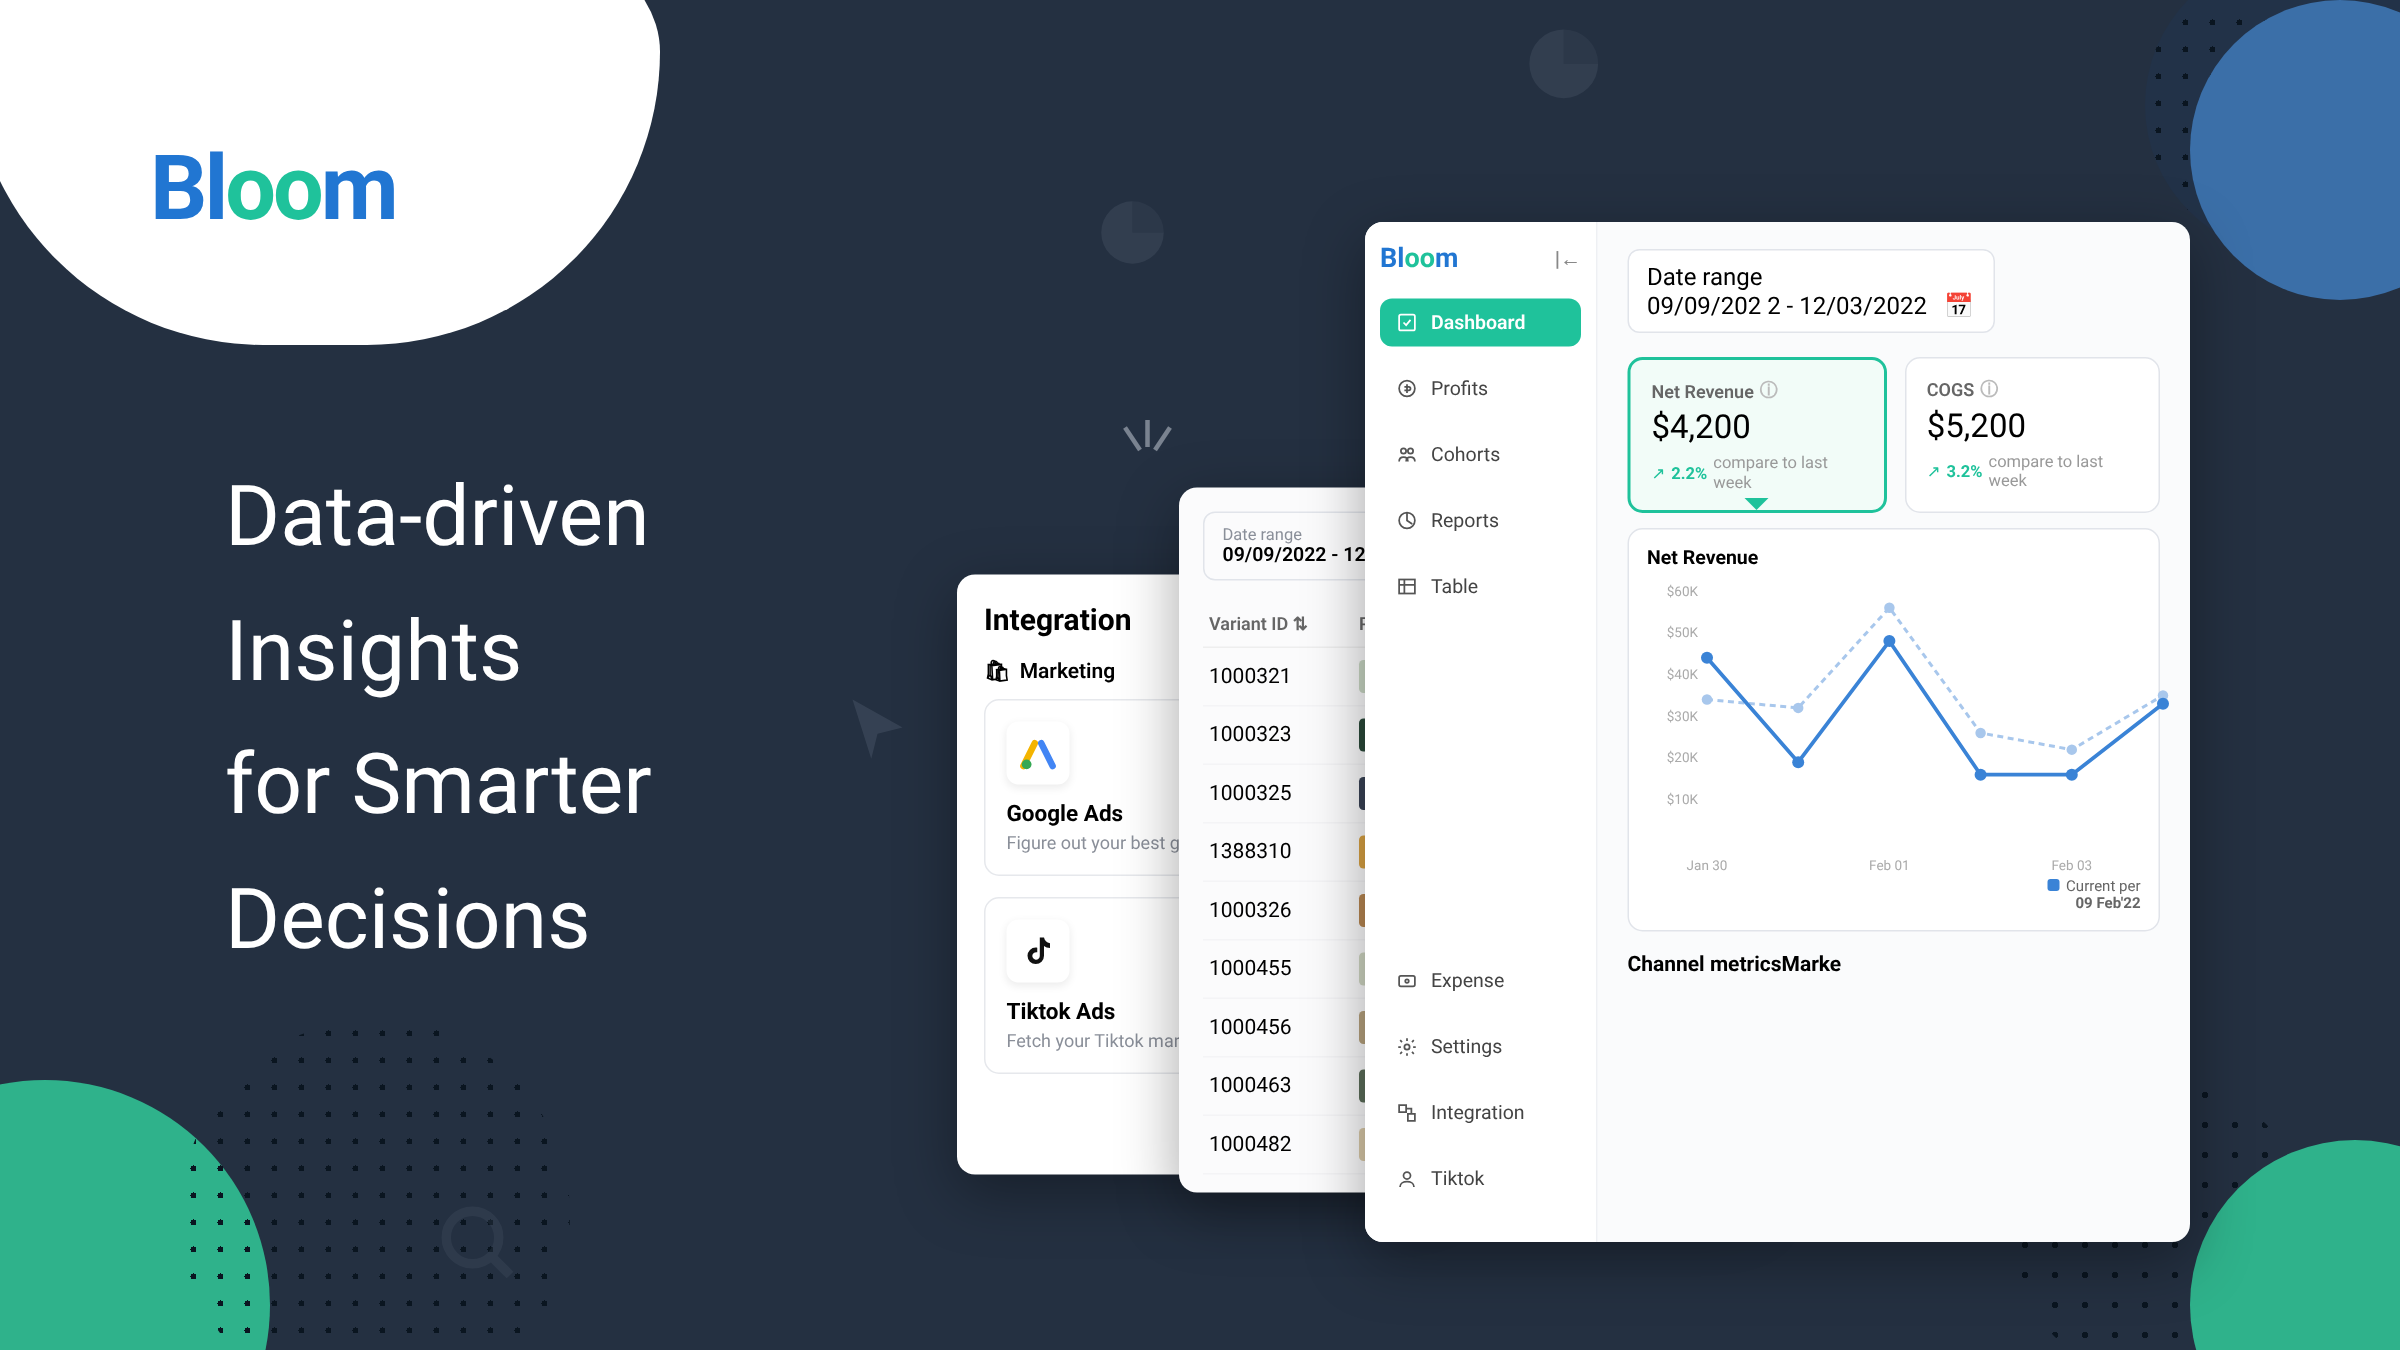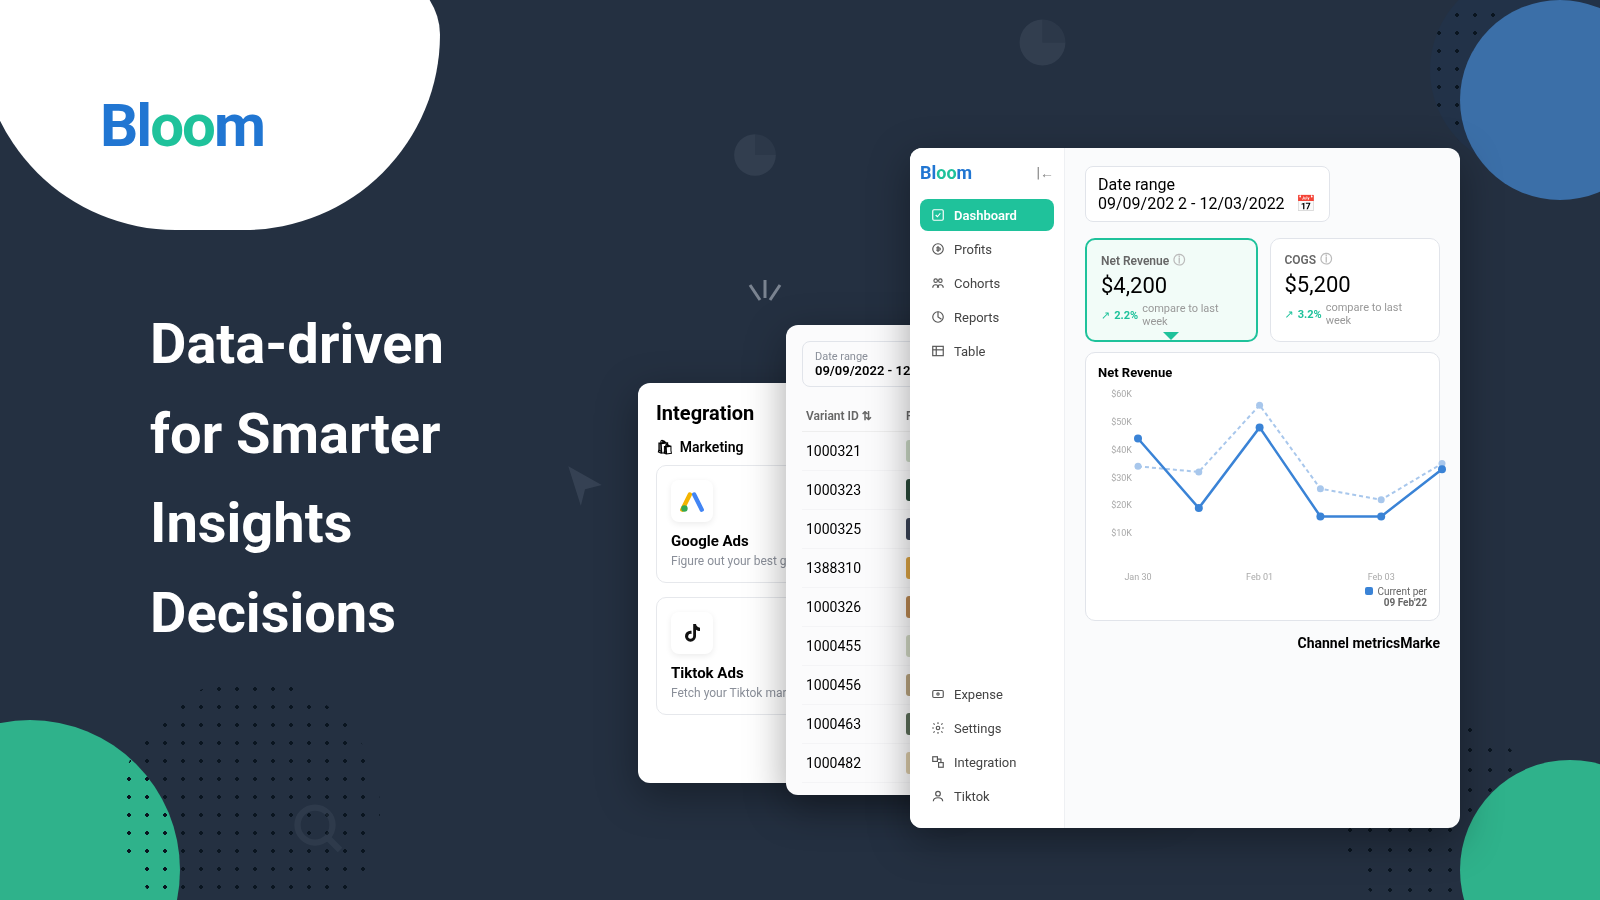--- a/index.html
+++ b/index.html
@@ -10,21 +10,21 @@
  background-image:radial-gradient(#0a1520 2px,transparent 2px);background-size:18px 18px}
 .deco-dots-tr::after{content:"";position:absolute;inset:0;border-radius:50%;background:#3b6fa8;transform:translate(30px,30px)}
 .deco-bl-green{position:absolute;bottom:-120px;left:-120px;width:300px;height:300px;border-radius:50%;background:#2fb28b}
 .deco-bl-dots{position:absolute;bottom:-40px;left:120px;width:260px;height:260px;border-radius:50%;
  background:radial-gradient(#0a1520 2px,transparent 2px);background-size:18px 18px}
 .deco-br-green{position:absolute;bottom:-80px;right:-80px;width:220px;height:220px;border-radius:50%;background:#2fb28b}
 .deco-br-dots{position:absolute;bottom:-20px;right:60px;width:200px;height:200px;border-radius:50%;
  background:radial-gradient(#0a1520 2px,transparent 2px);background-size:20px 20px}
 .logo{position:absolute;top:90px;left:100px;font-size:60px;font-weight:700;letter-spacing:-2px}
 .logo .b{color:#2176d2}.logo .oo{color:#1fc29b}.logo .m{color:#2176d2}
-.tagline{position:absolute;top:300px;left:150px;font-size:56px;font-weight:700;color:#fff;line-height:1.6}
+.tagline{position:absolute;top:300px;left:150px;font-size:56px;font-weight:400;color:#fff;line-height:1.6}
 .search-ghost{position:absolute;bottom:40px;left:290px;opacity:.15}
 .pie-ghost{position:absolute;top:130px;left:730px;opacity:.2}
 .pie-ghost2{position:absolute;top:15px;left:1015px;opacity:.2}
 .spark{position:absolute;top:280px;left:740px;opacity:.5}
 .cursor-ghost{position:absolute;top:460px;left:560px;opacity:.25}
 
 
 .panel{position:absolute;background:#fff;border-radius:12px;box-shadow:0 12px 40px rgba(0,0,0,.35);overflow:hidden}
 .panel3{top:383px;left:638px;width:320px;height:400px;padding:18px}
 .panel2{top:325px;left:786px;width:380px;height:470px;padding:16px;background:#fbfbfc}
@@ -46,62 +46,62 @@
 .tbl .hdr{display:flex;font-size:12px;color:#666;font-weight:600;padding:8px 4px;border-bottom:1px solid #eee}
 .tbl .row{display:flex;align-items:center;padding:8px 4px;font-size:14px;border-bottom:1px solid #f4f4f6}
 .tbl .c1{width:100px}
 .tbl .c2{width:32px}
 .thumb{width:22px;height:22px;border-radius:3px}
 
 
 .sidebar{width:155px;background:#fff;border-right:1px solid #eef0f3;padding:14px 10px;display:flex;flex-direction:column}
 .side-logo{font-size:18px;font-weight:700;margin-bottom:16px;display:flex;justify-content:space-between;align-items:center}
 .side-logo .b{color:#2176d2}.side-logo .oo{color:#1fc29b}.side-logo .m{color:#2176d2}
-.nav-item{display:flex;align-items:center;gap:8px;padding:8px 10px;border-radius:8px;font-size:13px;color:#444;margin-bottom:2px;cursor:pointer}
+.nav-item{display:flex;align-items:center;gap:8px;padding:8px 10px;border-radius:8px;font-size:13px;color:#444;margin-bottom:12px;cursor:pointer}
 .nav-item.active{background:#1fc29b;color:#fff;font-weight:600}
 .nav-item .ic{width:16px;height:16px;display:flex;align-items:center;justify-content:center}
 .nav-spacer{flex:1}
 .main{flex:1;padding:18px 20px;overflow:hidden}
 .main h2{font-size:22px;font-weight:800;margin-bottom:14px}
 .dr-box2{border:1px solid #e1e4ea;border-radius:8px;padding:8px 12px;display:inline-block;margin-bottom:16px;background:#fff}
 .ovw{font-size:15px;font-weight:700;margin-bottom:10px}
 .kpis{display:flex;gap:12px;margin-bottom:10px}
 .kpi{border:1px solid #e1e4ea;border-radius:10px;padding:12px 14px;min-width:140px;background:#fff;position:relative}
 .kpi.active{border:2px solid #1fc29b;background:#f2fcf8}
 .kpi .lbl{font-size:12px;color:#666;font-weight:600;display:flex;align-items:center;gap:4px}
 .kpi .val{font-size:22px;font-weight:400;margin:4px 0}
 .kpi .delta{font-size:11px;color:#1fc29b;display:flex;align-items:center;gap:4px}
 .kpi .delta .cmp{color:#999}
 .kpi.active::after{content:"";position:absolute;bottom:-8px;left:50%;transform:translateX(-50%);border:8px solid transparent;border-top-color:#1fc29b}
 .chart-box{border:1px solid #e1e4ea;border-radius:10px;background:#fff;padding:12px;margin-bottom:14px}
 .chart-box .ct{font-size:13px;font-weight:700;margin-bottom:6px}
 .legend{font-size:10px;color:#666;text-align:right}
 .legend .dot{display:inline-block;width:8px;height:8px;border-radius:2px;background:#3a83d6;margin-right:4px}
-.sec-title{font-size:14px;font-weight:700;display:flex;justify-content:flex-end}
+.sec-title{font-size:14px;font-weight:700;display:flex;justify-content:flex-start}
 .collapse-ic{color:#888;font-size:14px}
 svg{display:block}
 </style>
 </head>
 <body>
 
 <div class="deco-dots-tr"></div>
 <div class="deco-circle-tl"></div>
 <div class="deco-bl-green"></div>
 <div class="deco-bl-dots"></div>
 <div class="deco-br-dots"></div>
 <div class="deco-br-green"></div>
 
 <div class="logo">
   <span class="b">Bl</span><span class="oo">oo</span><span class="m">m</span>
 </div>
 
 <div class="tagline">
   <div>Data-driven</div>
+  <div>Insights</div>
   <div>for Smarter</div>
-  <div>Insights</div>
   <div>Decisions</div>
 </div>
 
 <svg class="search-ghost" width="60" height="60" viewBox="0 0 24 24" fill="none" stroke="#6a7688" stroke-width="2.5">
     <circle cx="10" cy="10" r="7"></circle>
     <line x1="20" y1="20" x2="15" y2="15"></line>
   </svg>
 <svg class="pie-ghost" width="50" height="50" viewBox="0 0 24 24" fill="#6a7688">
     <path d="M12 2 A10 10 0 0 1 22 12 L12 12 Z" opacity=".6"></path>
     <path d="M12 12 L22 12 A10 10 0 1 1 12 2 Z"></path>

